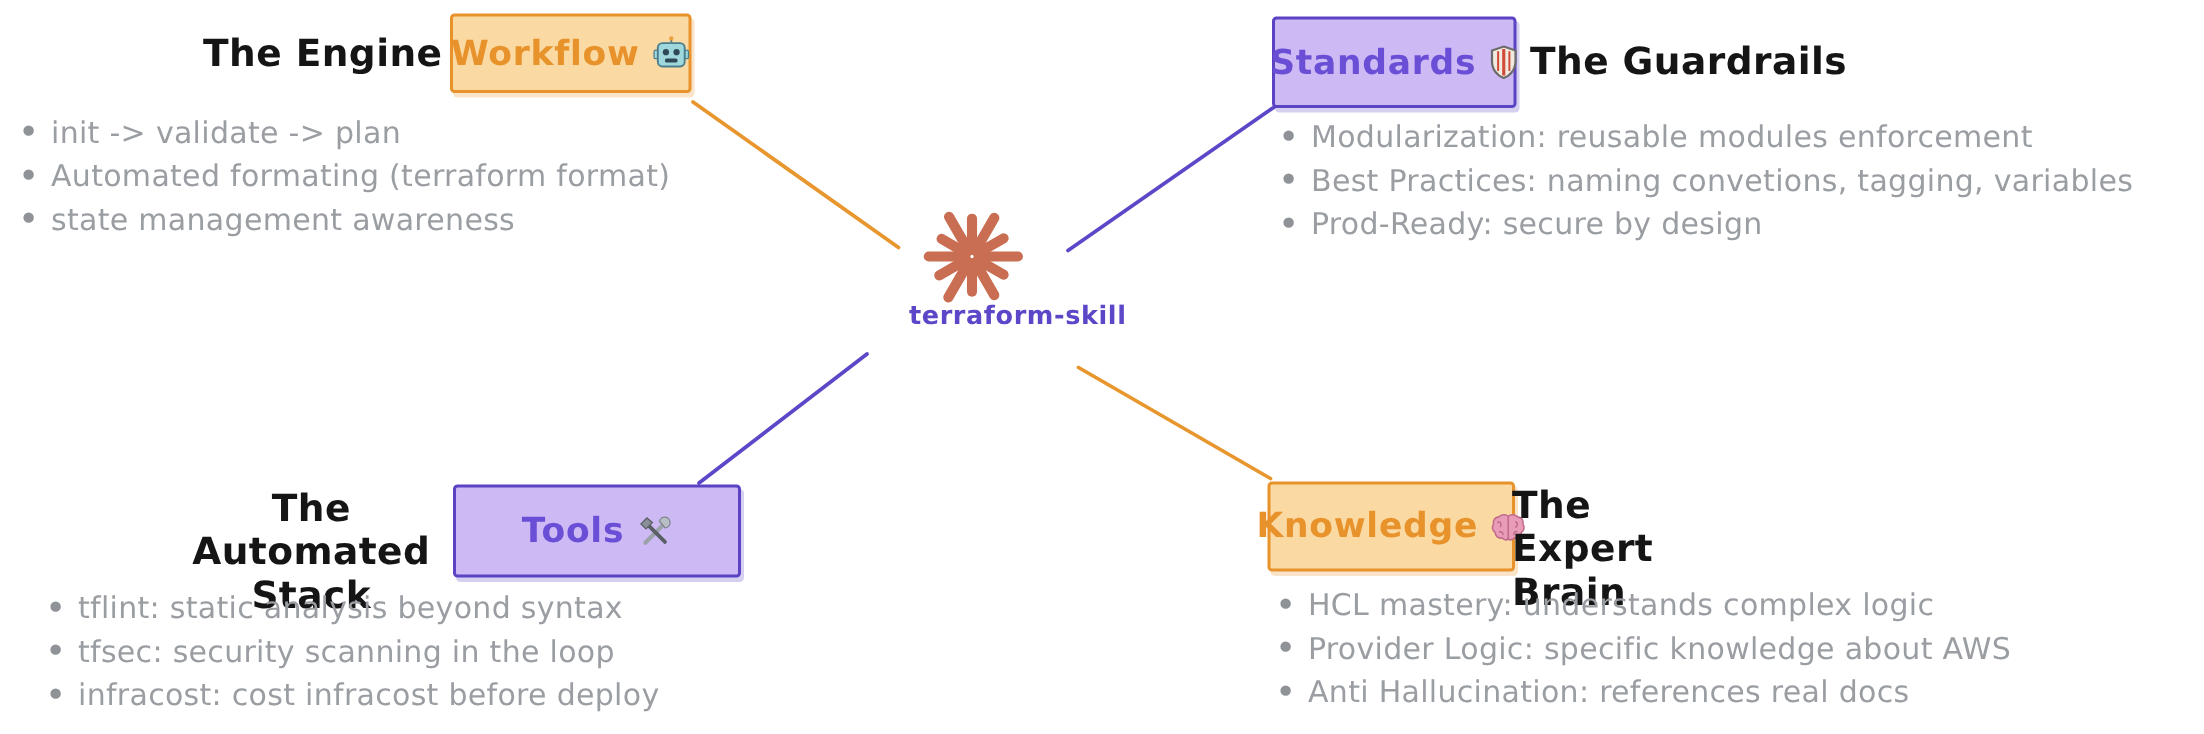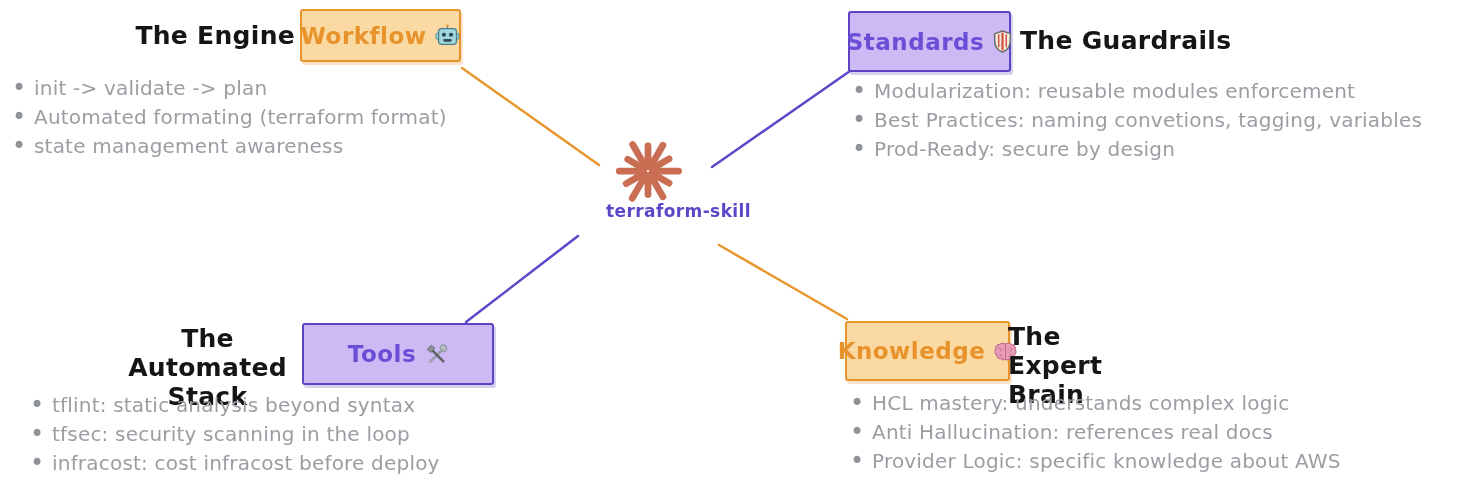--- a/index.html
+++ b/index.html
@@ -155,17 +155,17 @@
         <path d="M4 6 C6 5 7 7 6 9 M15.5 5.5 C17.5 6 17 8.5 15.5 9 M5 12 C7 11.4 8 13 7.5 14 M16.8 11.8 C15 11.4 14.2 13 14.8 14" stroke="#C06A8C" stroke-width="0.9" fill="none"></path>
       </svg>
     </span>
   </div>
   <div class="side-label label-expert">
     <span>The Expert</span><br>
     <span>Brain</span>
   </div>
   <ul class="bullet-list list-knowledge">
     <li>HCL mastery: understands complex logic</li>
+    <li>Provider Logic: specific knowledge about AWS</li>
     <li>Anti Hallucination: references real docs</li>
-    <li>Provider Logic: specific knowledge about AWS</li>
   </ul>
 
 </div>
 
 </body></html>

